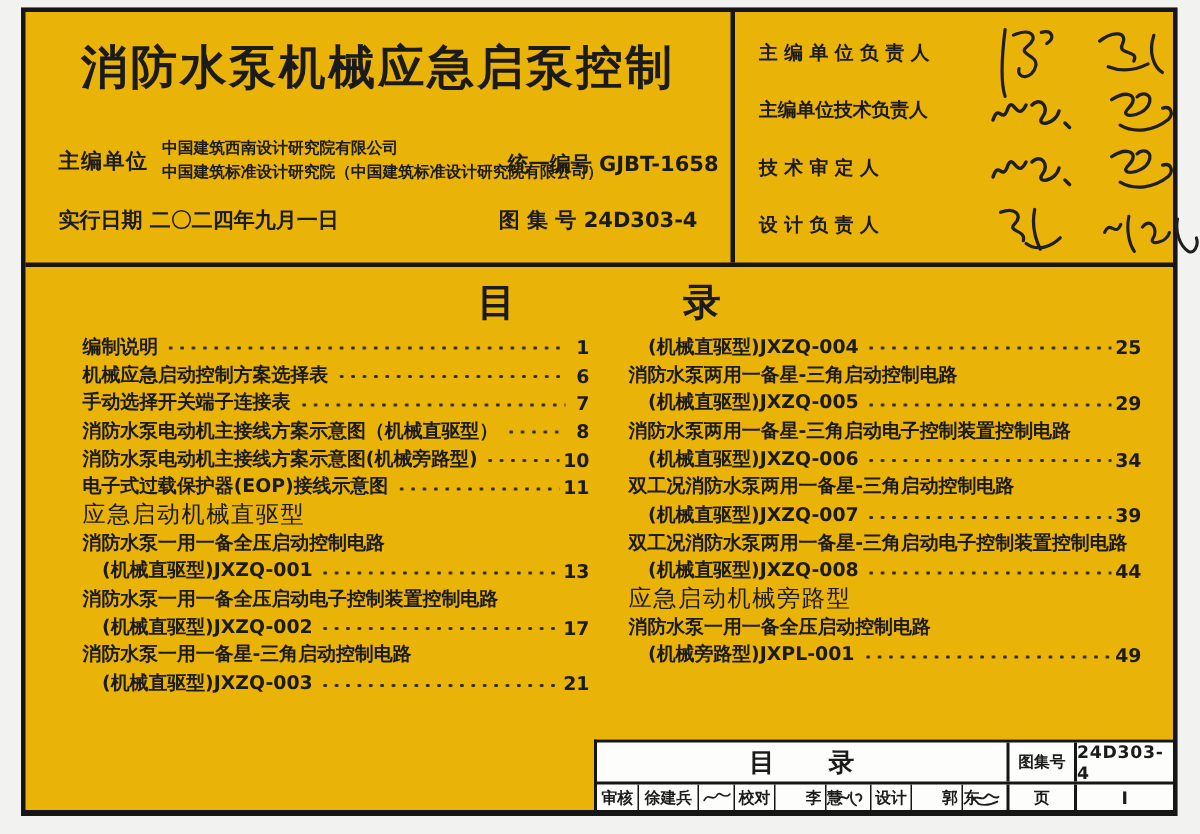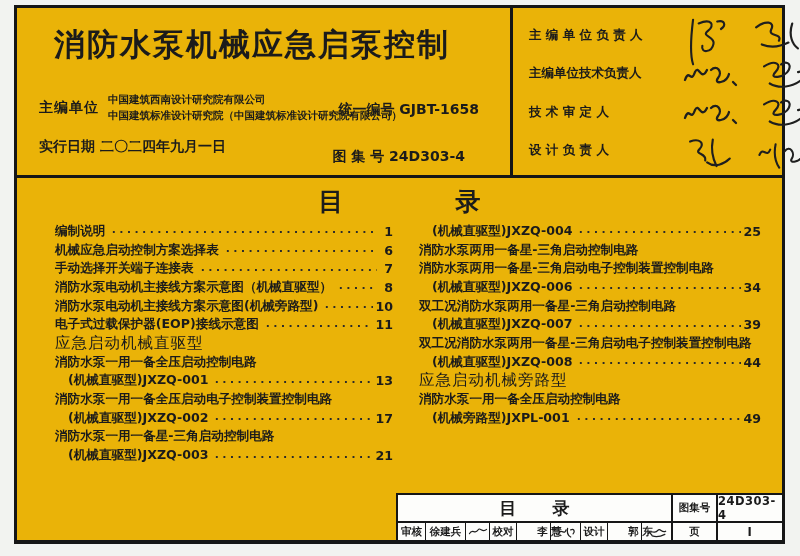--- a/index.html
+++ b/index.html
@@ -12,29 +12,29 @@
   .stage{position:relative;width:800px;height:556px;background:#f2f3f0;overflow:hidden;}
   .sheet{
     position:absolute;left:14px;top:5px;width:771px;height:539px;
     box-sizing:border-box;background:#eab308;
     border:3px solid #161616;border-bottom-width:4px;
   }
   
   .header{position:absolute;left:0;top:0;right:0;height:167px;border-bottom:3px solid #161616;}
   .header-left{position:absolute;left:0;top:0;bottom:0;width:470px;}
   .header-right{position:absolute;left:470px;right:0;top:0;bottom:0;border-left:3px solid #161616;
-    box-sizing:border-box;padding:8px 6px 2px 16px;margin-left:23px;}
+    box-sizing:border-box;padding:8px 6px 2px 16px;}
   .doc-title{position:absolute;top:16px;left:0;right:0;text-align:center;
     font-size:31px;font-weight:700;letter-spacing:2px;}
   .editor-row{position:absolute;left:22px;top:84px;display:flex;align-items:center;gap:9px;}
   .editor-label{font-size:14px;font-weight:700;letter-spacing:1px;}
   .editor-units div{font-size:10.5px;font-weight:600;line-height:15.5px;white-space:nowrap;}
   .unified-no{position:absolute;right:8px;top:93px;font-size:14px;font-weight:700;white-space:nowrap;}
   .date-row{position:absolute;left:22px;top:130px;font-size:14px;font-weight:700;white-space:nowrap;}
-  .atlas-no{position:absolute;right:22px;top:140px;font-size:14px;font-weight:700;white-space:nowrap;}
+  .atlas-no{position:absolute;right:22px;top:130px;font-size:14px;font-weight:700;white-space:nowrap;}
   .signer-row{display:flex;align-items:center;height:38.5px;}
   .signer-label{width:152px;flex:0 0 auto;font-size:12.5px;font-weight:700;white-space:nowrap;}
   .signer-sigs{flex:1;display:flex;align-items:center;gap:16px;overflow:visible;}
   svg.sig{stroke:#1f1f1f;fill:none;stroke-width:2.3;stroke-linecap:round;stroke-linejoin:round;flex:0 0 auto;}
   
   .toc{position:absolute;left:0;right:0;top:170px;bottom:0;}
   .toc-head{position:absolute;top:7px;left:0;right:0;text-align:center;font-size:25px;font-weight:700;}
   .toc-head .gap{display:inline-block;width:112px;}
   .toc-col{position:absolute;top:44px;}
   #toc-left{left:38px;width:338px;}
@@ -206,20 +206,25 @@
         </div>
       <div id="toc-right" class="toc-col">
           <div class="toc-entry toc-indent">
             <span class="toc-text">(机械直驱型)JXZQ-004</span>
             <span class="leader"></span>
             <span class="pg">25</span>
           </div>
           <div class="toc-entry">
             <span class="toc-text">消防水泵两用一备星-三角启动控制电路</span>
           </div>
+          <div class="toc-entry toc-indent">
+            <span class="toc-text">(机械直驱型)JXZQ-005</span>
+            <span class="leader"></span>
+            <span class="pg">29</span>
+          </div>
           <div class="toc-entry">
             <span class="toc-text">消防水泵两用一备星-三角启动电子控制装置控制电路</span>
           </div>
           <div class="toc-entry toc-indent">
             <span class="toc-text">(机械直驱型)JXZQ-006</span>
             <span class="leader"></span>
             <span class="pg">34</span>
           </div>
           <div class="toc-entry">
             <span class="toc-text">双工况消防水泵两用一备星-三角启动控制电路</span>

